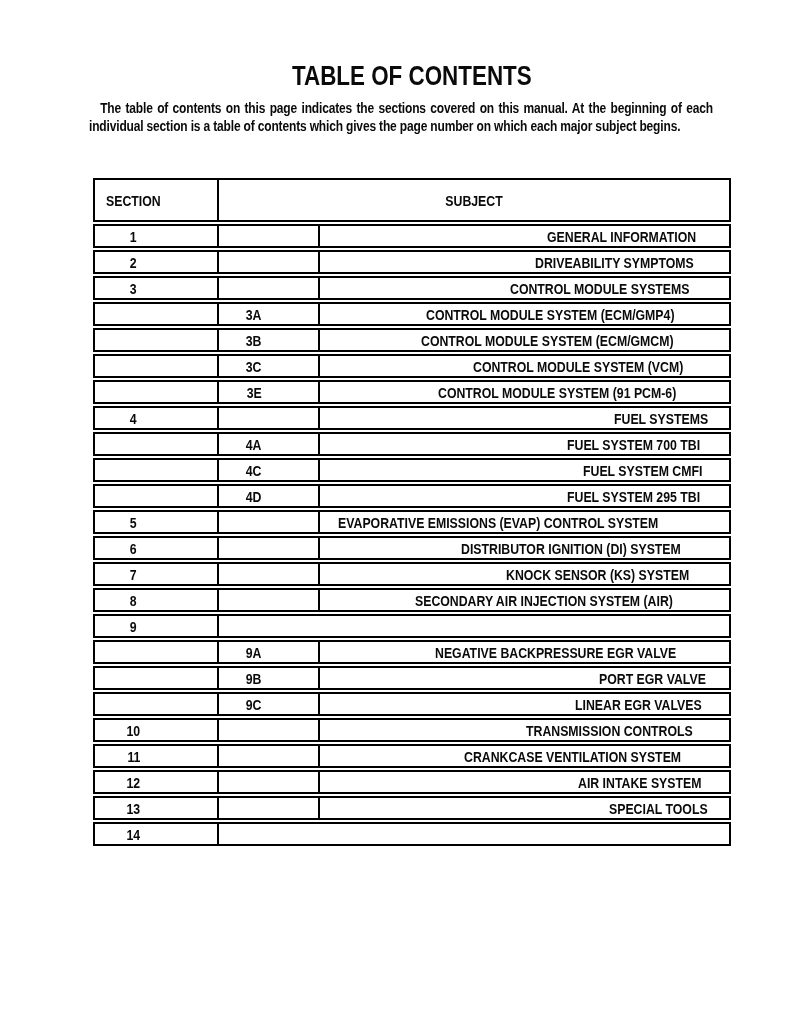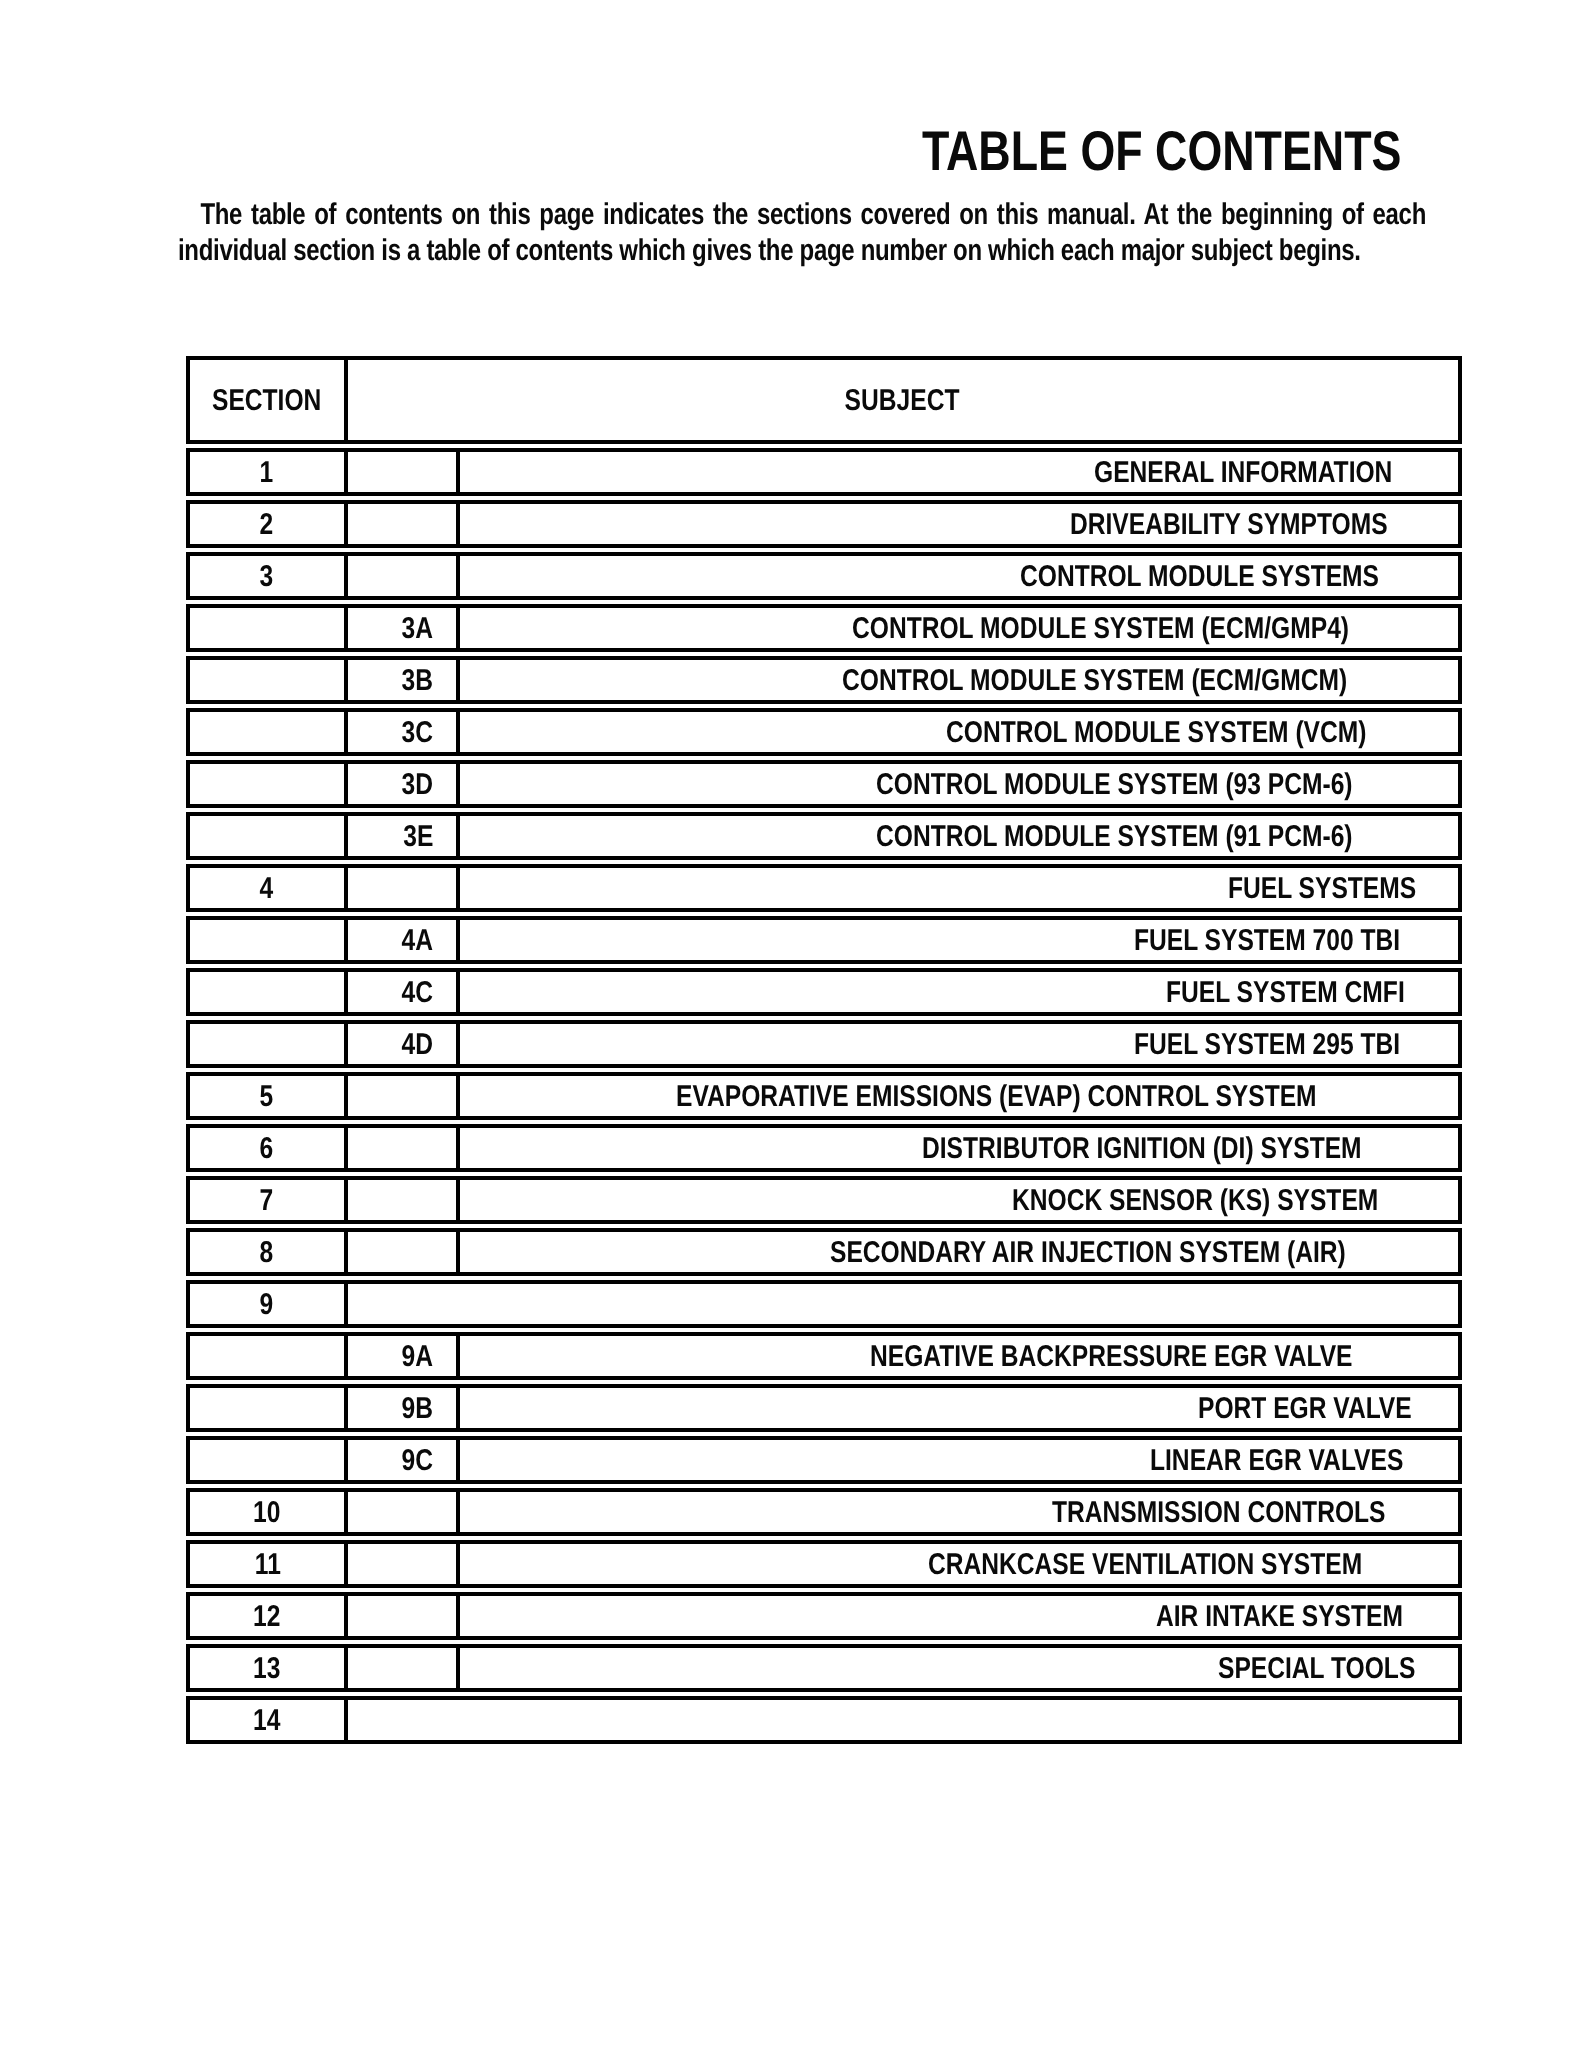--- a/index.html
+++ b/index.html
@@ -15,21 +15,21 @@
     color: #0a0a0a;
     font-family: "Liberation Sans", sans-serif;
     overflow: hidden;
   }
   .title {
     position: absolute;
     top: 62px;
     left: 93px;
     width: 638px;
     margin: 0;
-    text-align: right;
+    text-align: center;
     font-size: 28px;
     font-weight: bold;
     line-height: 28px;
     white-space: nowrap;
   }
   .title .cond-c {
     display: inline-block;
     transform: scaleX(0.80);
     transform-origin: 50% 50%;
   }
@@ -55,20 +55,21 @@
     width: 638px;
   }
   .t-row {
     display: flex;
     box-sizing: border-box;
     width: 638px;
     height: 24px;
     border: 2px solid #000000;
     margin-bottom: 2px;
     background: #ffffff;
+    gap: 45px;
   }
   .t-row.header-row {
     height: 44px;
   }
   .cell {
     display: flex;
     align-items: center;
     justify-content: center;
     box-sizing: border-box;
     font-size: 15px;
@@ -175,31 +176,20 @@
             <span class="cond"></span>
           </div>
     <div class="cell cell-sub">
             <span class="cond">3C</span>
           </div>
     <div class="cell cell-subject">
             <span class="cond-left">CONTROL MODULE SYSTEM (VCM)</span>
           </div>
   </div>
 
-  <div class="t-row">
-    <div class="cell cell-section">
-            <span class="cond"></span>
-          </div>
-    <div class="cell cell-sub">
-            <span class="cond">3D</span>
-          </div>
-    <div class="cell cell-subject">
-            <span class="cond-left">CONTROL MODULE SYSTEM (93 PCM-6)</span>
-          </div>
-  </div>
 
   <div class="t-row">
     <div class="cell cell-section">
             <span class="cond"></span>
           </div>
     <div class="cell cell-sub">
             <span class="cond">3E</span>
           </div>
     <div class="cell cell-subject">
             <span class="cond-left">CONTROL MODULE SYSTEM (91 PCM-6)</span>

